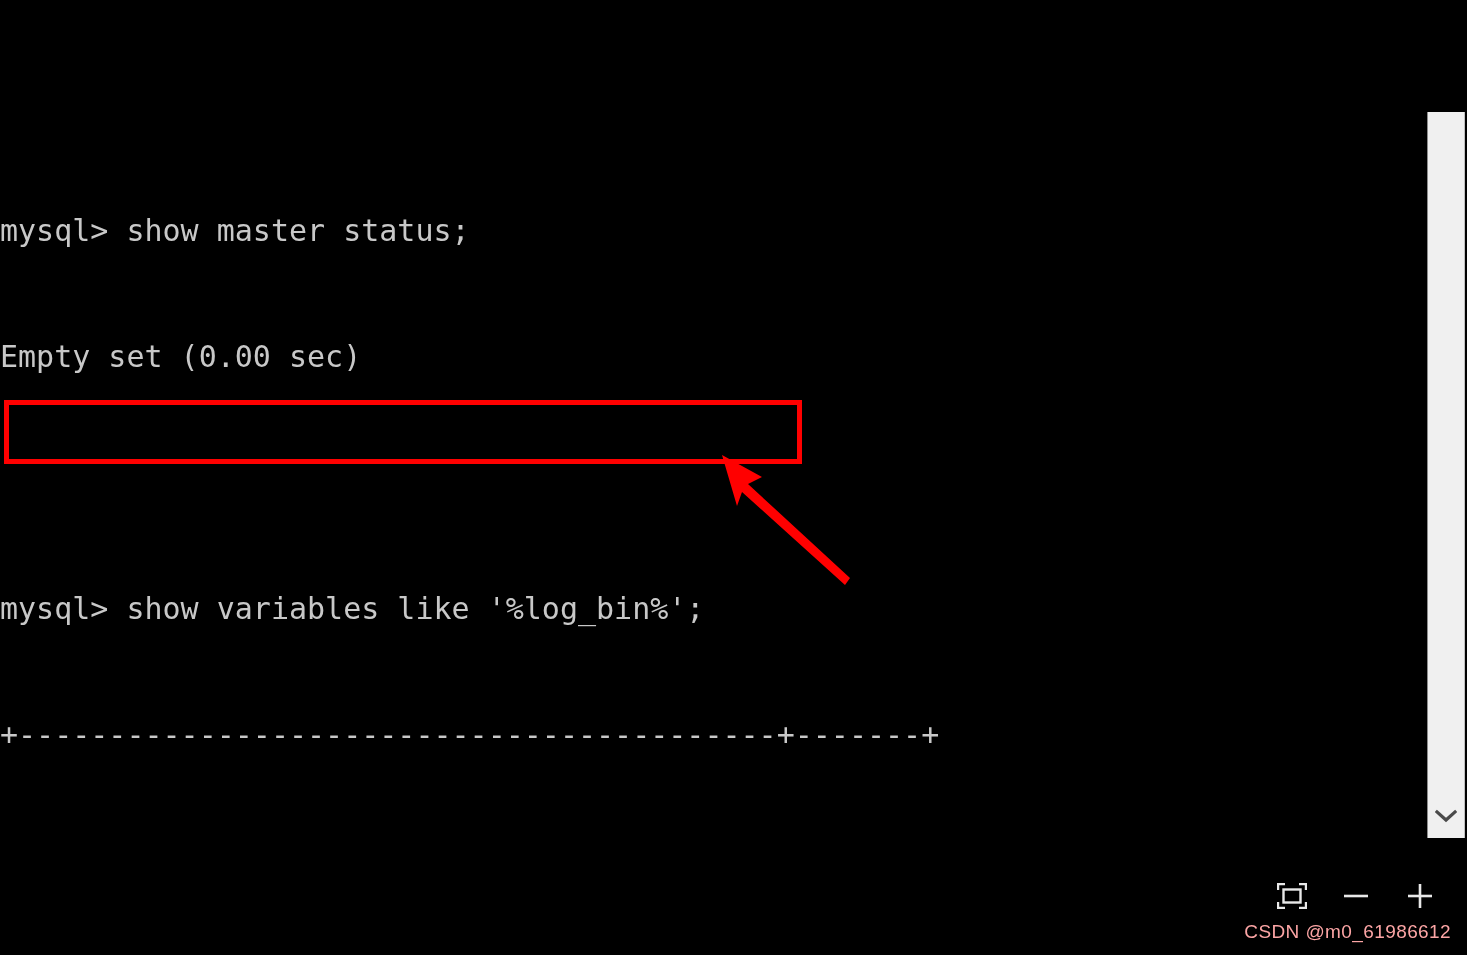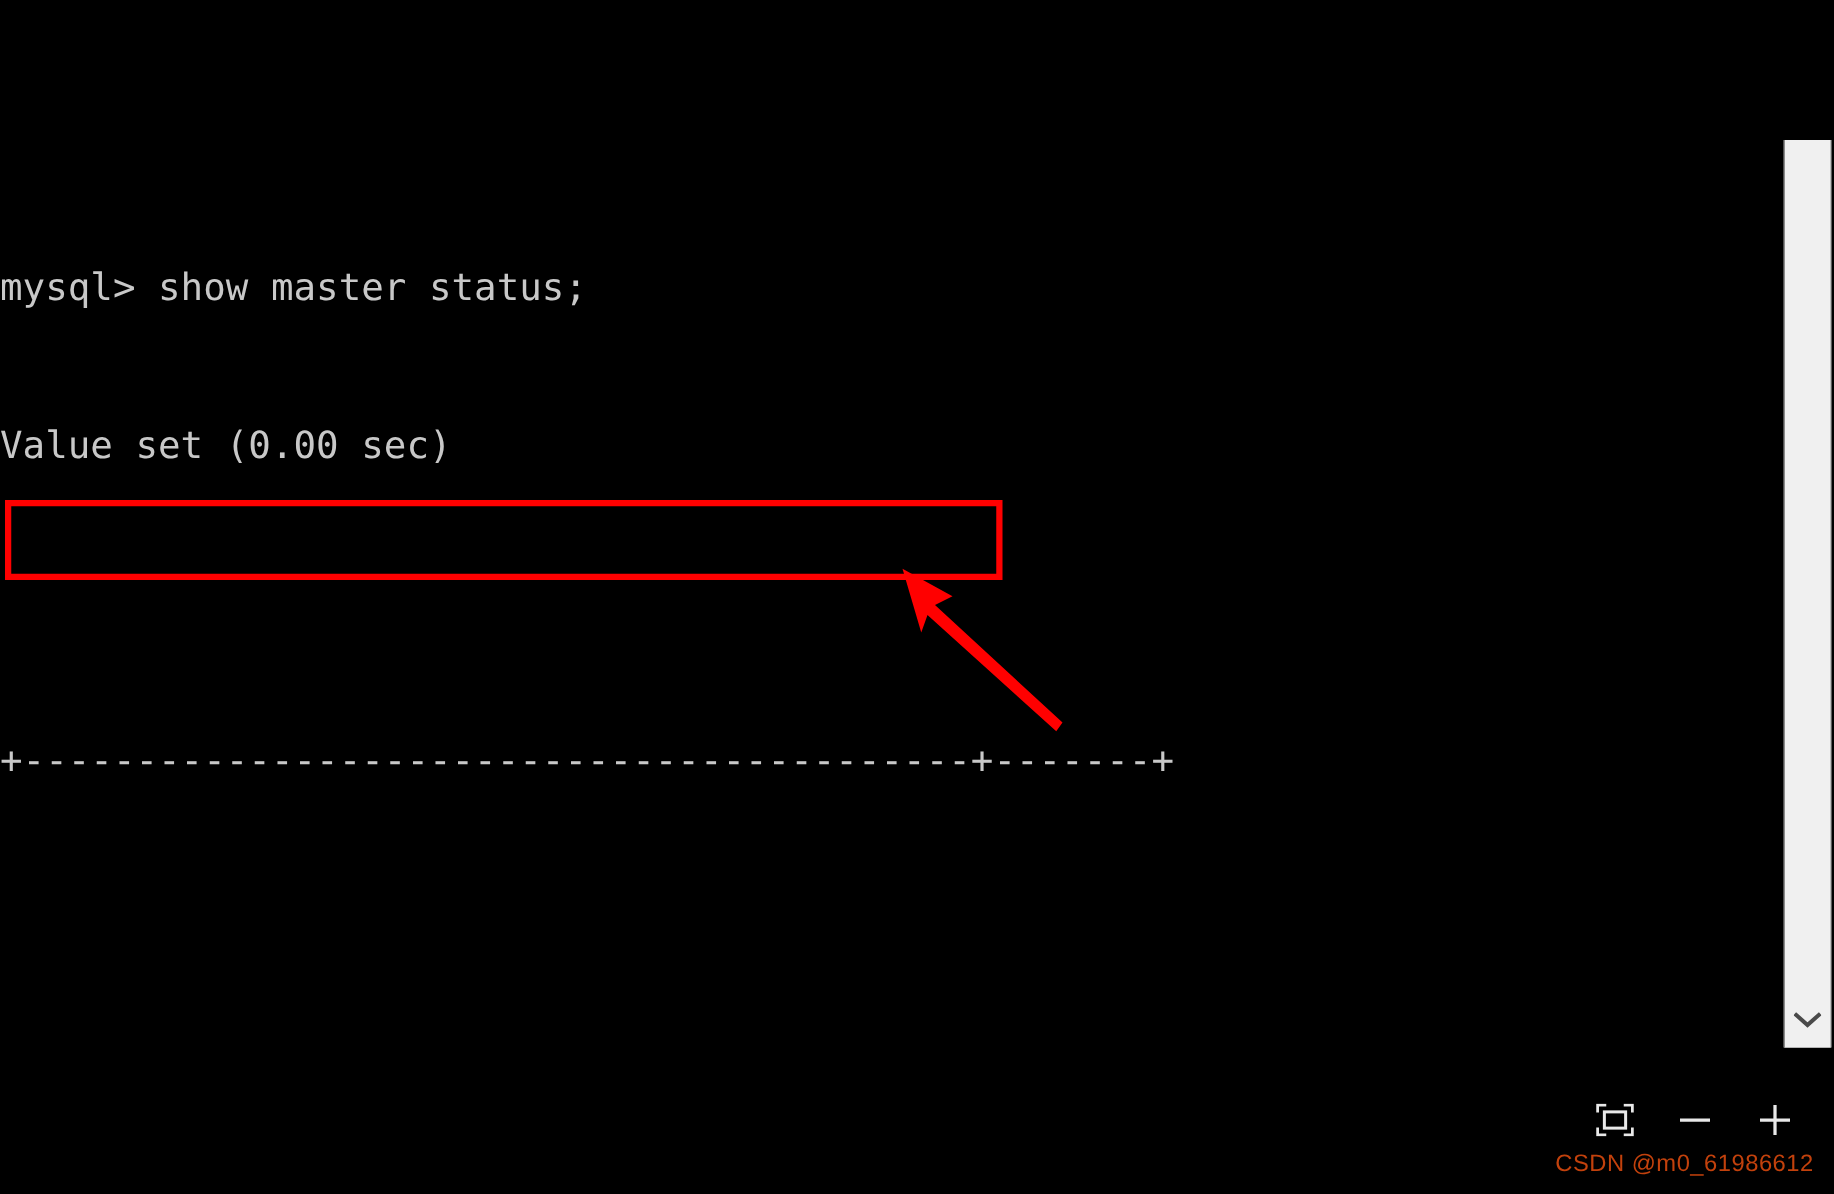--- a/index.html
+++ b/index.html
@@ -114,36 +114,37 @@
     justify-content: center;
     width: 34px;
     height: 34px;
     color: #e8e8e8;
   }
 
   #watermark {
     position: absolute;
     right: 16px;
     bottom: 12px;
-    color: #c2410c;
+    color: #fca5a5;
     font-family: "Liberation Sans", sans-serif;
     font-size: 19px;
     letter-spacing: 0.4px;
     text-align: right;
   }
 </style>
 </head>
 <body>
 
 <div id="terminal">
 
   <div id="console-text">
     <span class="tline">mysql&gt; show master status;</span>
-    <span class="tline">Value set (0.00 sec)</span>
+    <span class="tline">Empty set (0.00 sec)</span>
     <span class="tline blank"></span>
+    <span class="tline">mysql&gt; show variables like '%log_bin%';</span>
     <span class="tline">+------------------------------------------+-------+</span>
     
     
     
     
     
     
     
     
     

